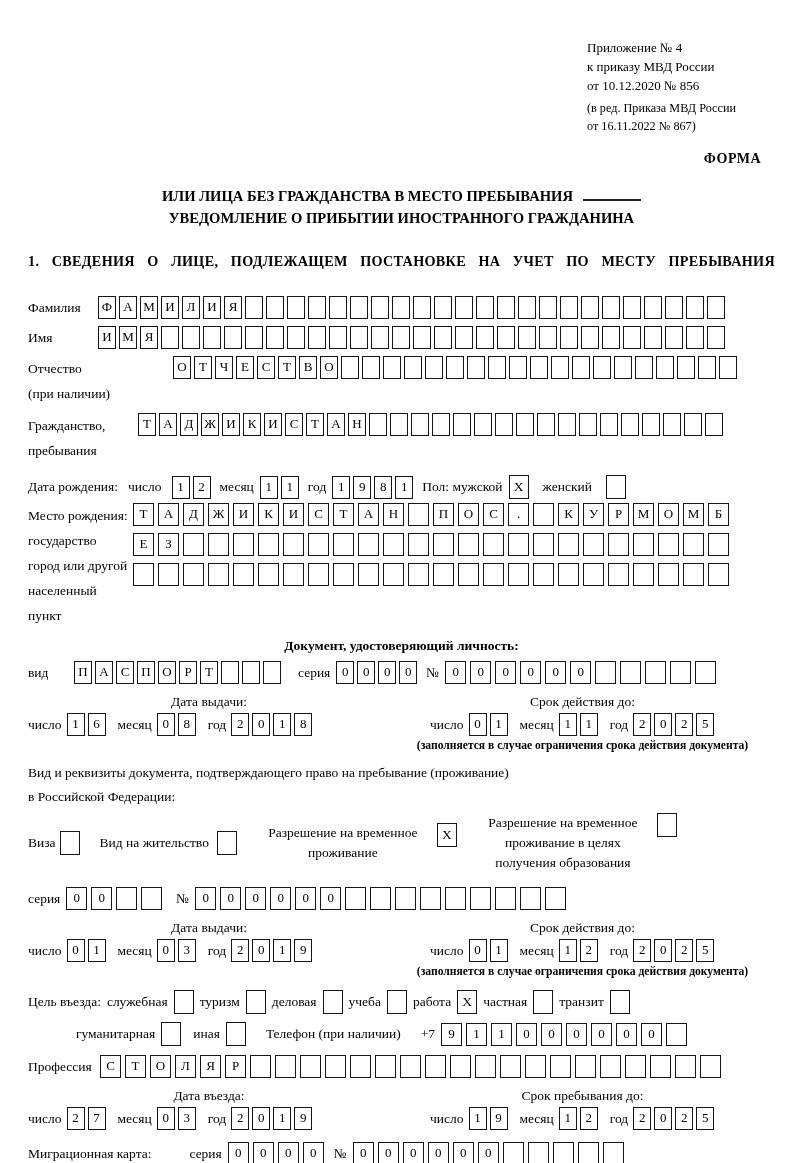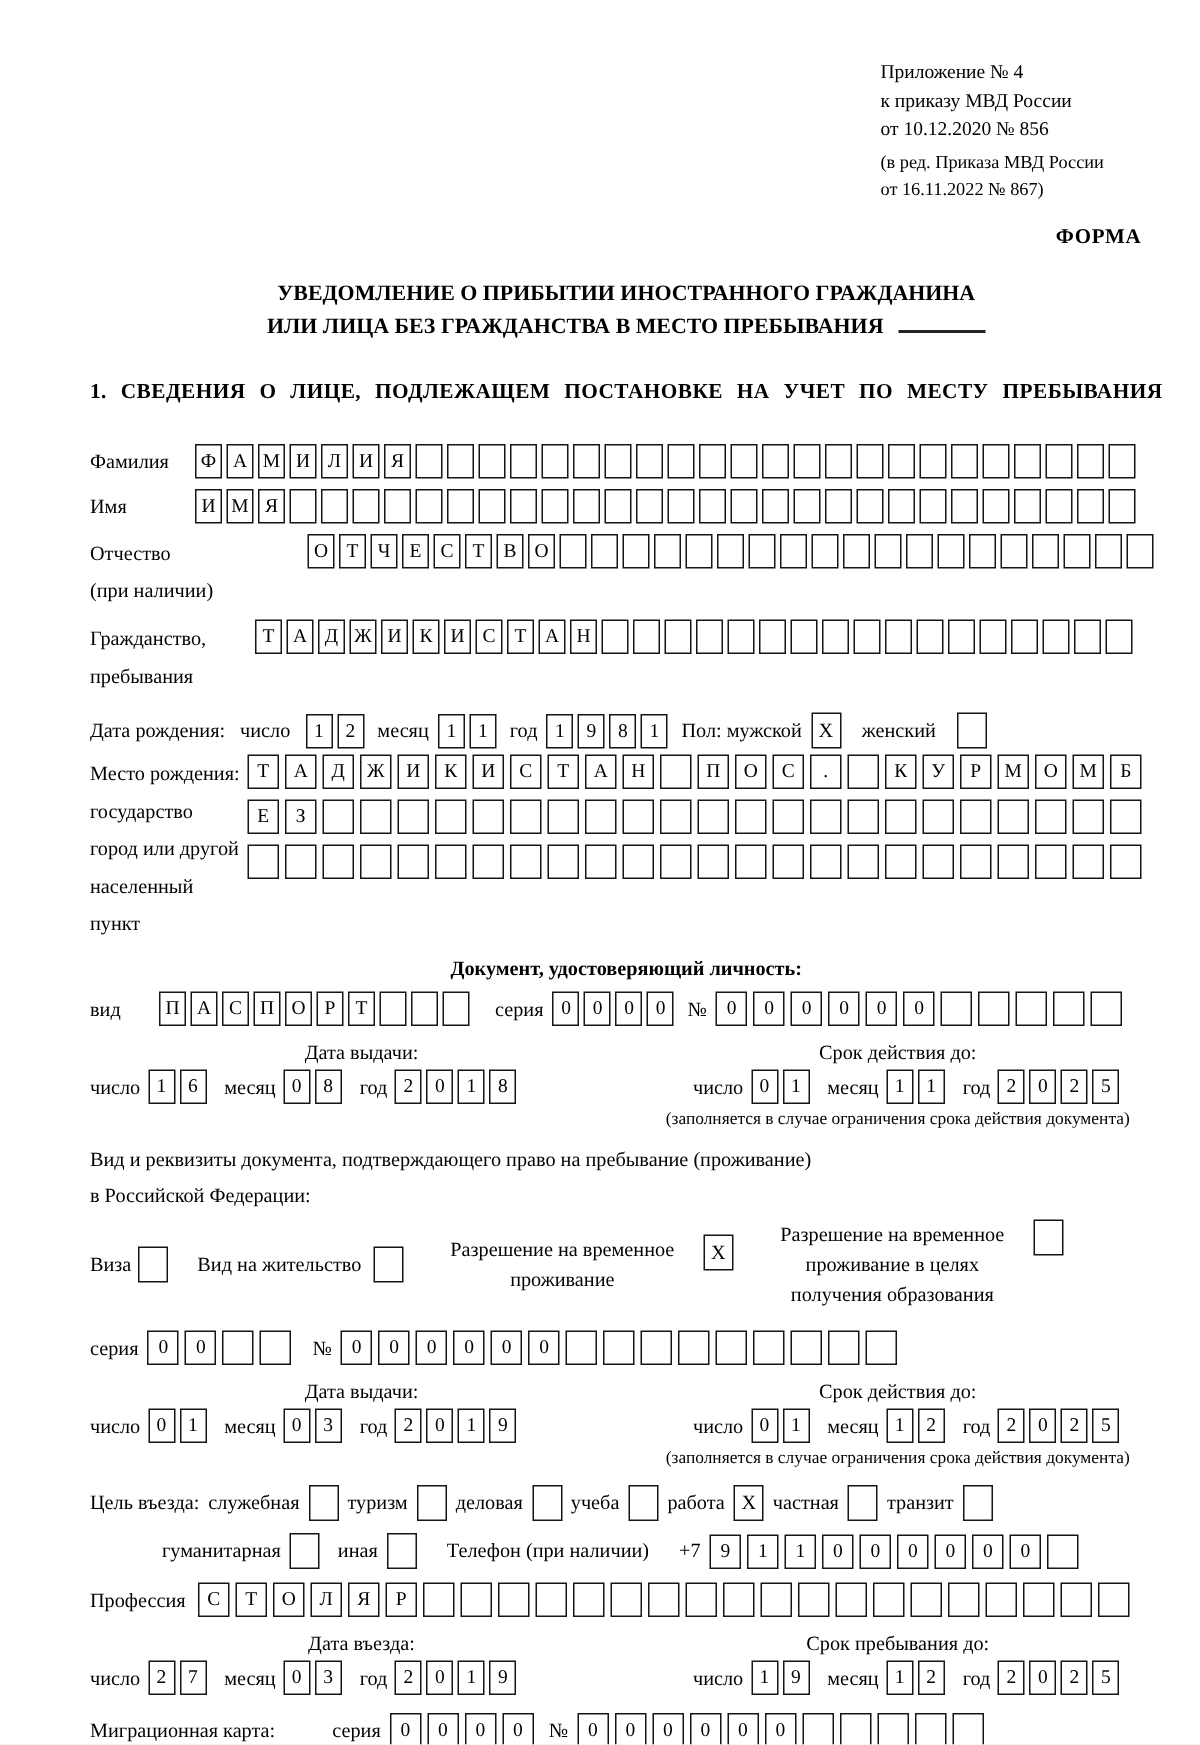--- a/index.html
+++ b/index.html
@@ -5,21 +5,21 @@
   html,body{margin:0;padding:0;background:#e9e9e9;}
   .page{
     position:relative;
     width:800px;height:1163px;
     margin:0 auto;
     background:#ffffff;
     color:#000;
     font-family:"Liberation Serif","DejaVu Serif",serif;
     font-size:13.5px;
     box-sizing:border-box;
-    padding:38px 25px 10px 60px;
+    padding:38px 25px 10px 28px;
     overflow:hidden;
   }
   
   .appendix{margin-left:auto;width:188px;line-height:19px;font-size:13px;}
   .edition{margin-top:4px;font-size:12.2px;line-height:18px;}
   .forma{ text-align:right;font-weight:bold;font-size:14px;margin-top:16px;padding-right:14px;letter-spacing:.5px;}
   
   .title{margin-top:18px;text-align:center;font-weight:bold;font-size:14.6px;line-height:22px;}
   .blank-line{display:inline-block;width:58px;border-bottom:2px solid #222;height:12px;margin-left:10px;}
   .sec-heading{margin-top:24px;font-weight:bold;font-size:14.2px;text-align:justify;text-align-last:justify;letter-spacing:.3px;}
@@ -50,21 +50,21 @@
   .w110{width:110px;flex:none;}
   .w145{width:145px;flex:none;}
   
   .dates-pair{display:flex;margin-top:10px;}
   .dgroup.left{width:362px;flex:none;}
   .dgroup.right{flex:1;}
   .dtitle{text-align:center;margin-bottom:3px;}
   .drow{display:flex;align-items:center;}
   .drow .lab{margin-right:5px;}
   .drow .cells{margin-right:9px;}
-  .dnote{font-size:11.6px;margin-top:3px;text-align:center;white-space:nowrap;}
+  .dnote{font-size:11.6px;margin-top:3px;text-align:center;white-space:nowrap;font-weight:bold;}
   
   .doc-heading{text-align:center;font-weight:bold;margin-top:10px;}
   .intro{margin-top:9px;line-height:24px;}
   .opt-row{display:flex;align-items:center;margin-top:4px;}
   .opt{display:flex;align-items:flex-start;}
   .opt .txt{max-width:172px;text-align:center;line-height:20px;}
   .opt .txt.one{white-space:nowrap;line-height:24px;}
   .opt .cbox{margin-left:8px;flex:none;}
   .purpose{display:flex;align-items:center;flex-wrap:nowrap;margin-top:12px;}
   .purpose .cbox{margin:0 6px 0 6px;flex:none;}
@@ -80,22 +80,22 @@
     <div>от 10.12.2020 № 856</div>
     <div class="edition">
       <div>(в ред. Приказа МВД России</div>
       <div>от 16.11.2022 № 867)</div>
     </div>
   </div>
 
   <div class="forma">ФОРМА</div>
 
   <div class="title">
+    <div><span>ИЛИ ЛИЦА БЕЗ ГРАЖДАНСТВА В МЕСТО ПРЕБЫВАНИЯ</span><span class="blank-line"></span></div>
     <div>УВЕДОМЛЕНИЕ О ПРИБЫТИИ ИНОСТРАННОГО ГРАЖДАНИНА</div>
-    <div><span>ИЛИ ЛИЦА БЕЗ ГРАЖДАНСТВА В МЕСТО ПРЕБЫВАНИЯ</span><span class="blank-line"></span></div>
   </div>
 
   <div class="sec-heading">1. СВЕДЕНИЯ О ЛИЦЕ, ПОДЛЕЖАЩЕМ ПОСТАНОВКЕ НА УЧЕТ ПО МЕСТУ ПРЕБЫВАНИЯ</div>
 
   <div class="frow" style="margin-top:26px;">
     <span class="lab lab2 w70">Фамилия</span>
     <span class="cells">
         <span class="cell">Ф</span>
         <span class="cell">А</span>
         <span class="cell">М</span>

